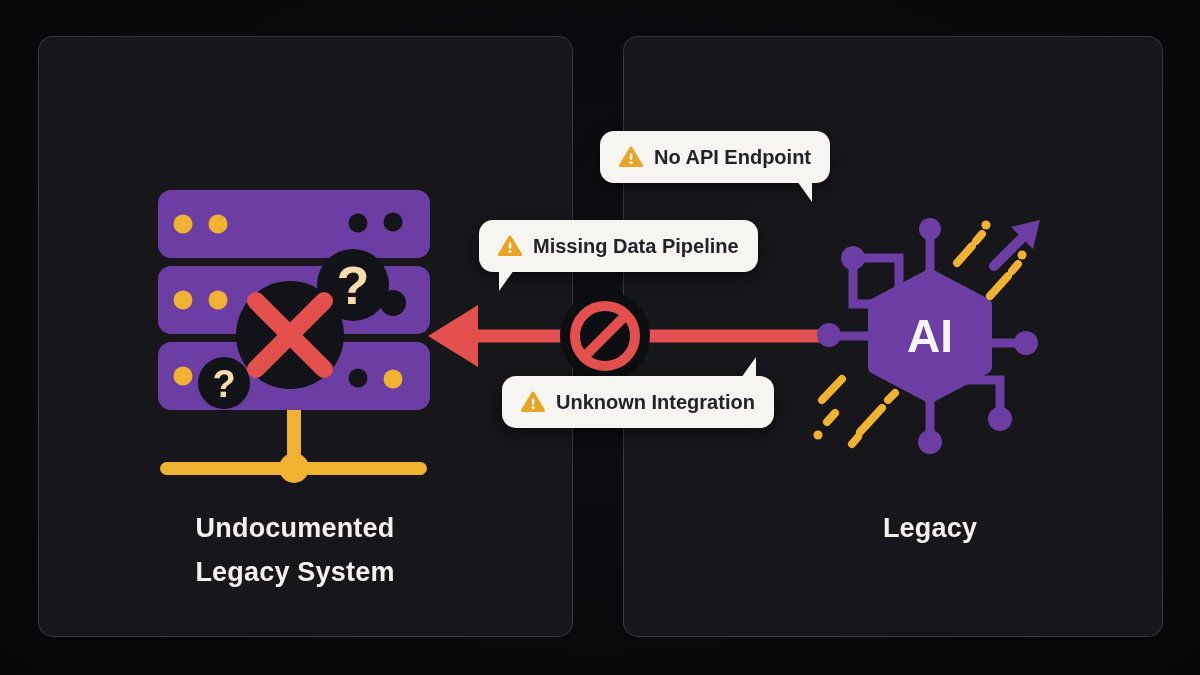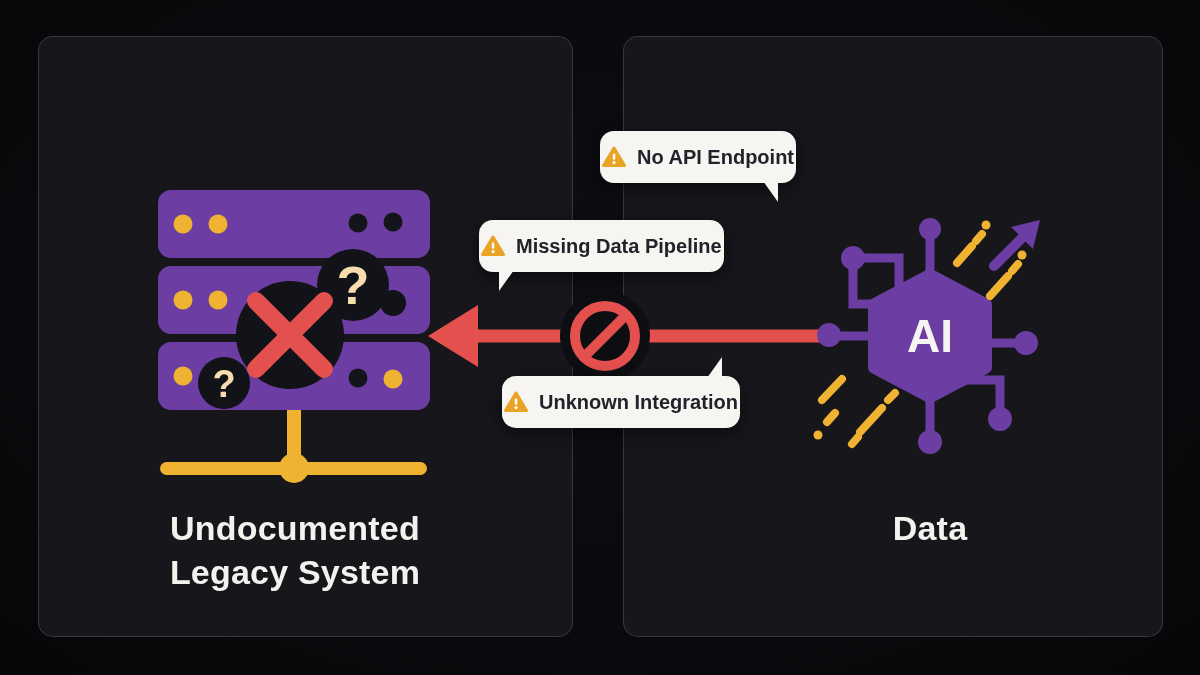--- a/index.html
+++ b/index.html
@@ -19,29 +19,29 @@
   .panel-right { left:623px; width:540px; }
 
   .icon-layer { position:absolute; }
   .server-svg { left:155px; top:186px; z-index:2; }
   .arrow-svg  { left:410px; top:278px; z-index:3; }
   .ai-svg     { left:800px; top:198px; z-index:4; }
 
   .panel-title {
     position:absolute; top:506px; width:440px; z-index:2;
     text-align:center; color:#f3f2ef; font-weight:bold;
-    font-size:34px; line-height:44px; letter-spacing:0.2px;
+    font-size:27px; line-height:44px; letter-spacing:0.2px;
   }
   .title-left  { left:75px; }
   .title-right { left:710px; }
 
   .bubble {
     position:absolute; z-index:5;
     display:flex; align-items:center; gap:11px;
-    height:52px; padding:0 2px;
+    height:52px; padding:0 19px;
     background:#f7f5f2; border-radius:14px;
     box-shadow:0 6px 18px rgba(0,0,0,0.45);
     font-size:20px; font-weight:bold; color:#22232a;
     white-space:nowrap;
   }
   .bubble .tail { position:absolute; width:0; height:0; }
   .bubble-1 { left:600px; top:131px; }
   .bubble-1 .tail { bottom:-19px; right:18px;
     border-top:21px solid #f7f5f2; border-left:15px solid transparent; }
   .bubble-2 { left:479px; top:220px;justify-content:center; }
@@ -184,14 +184,14 @@
   </svg>
   <span>Unknown Integration</span>
   <span class="tail"></span>
 </div>
 
 <div class="panel-title title-left">
   <div>Undocumented</div>
   <div>Legacy System</div>
 </div>
 <div class="panel-title title-right">
-  <div>Data</div>
+  <div>Legacy</div>
 </div>
 
 </body></html>

